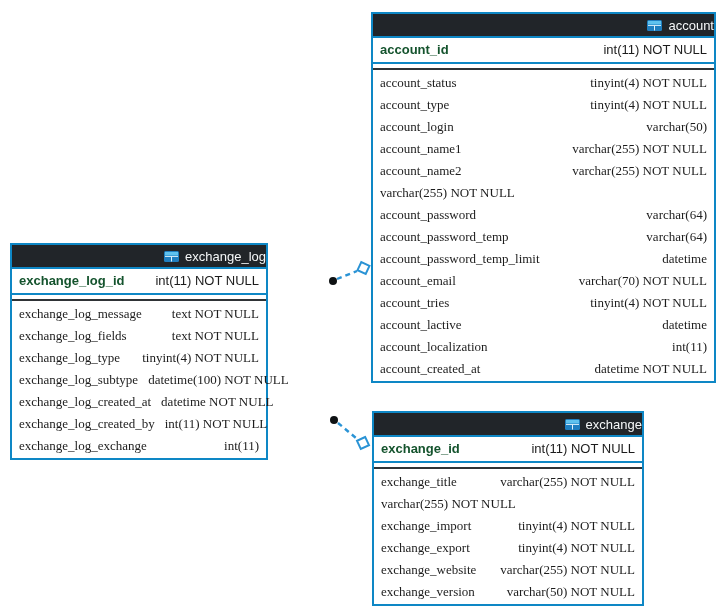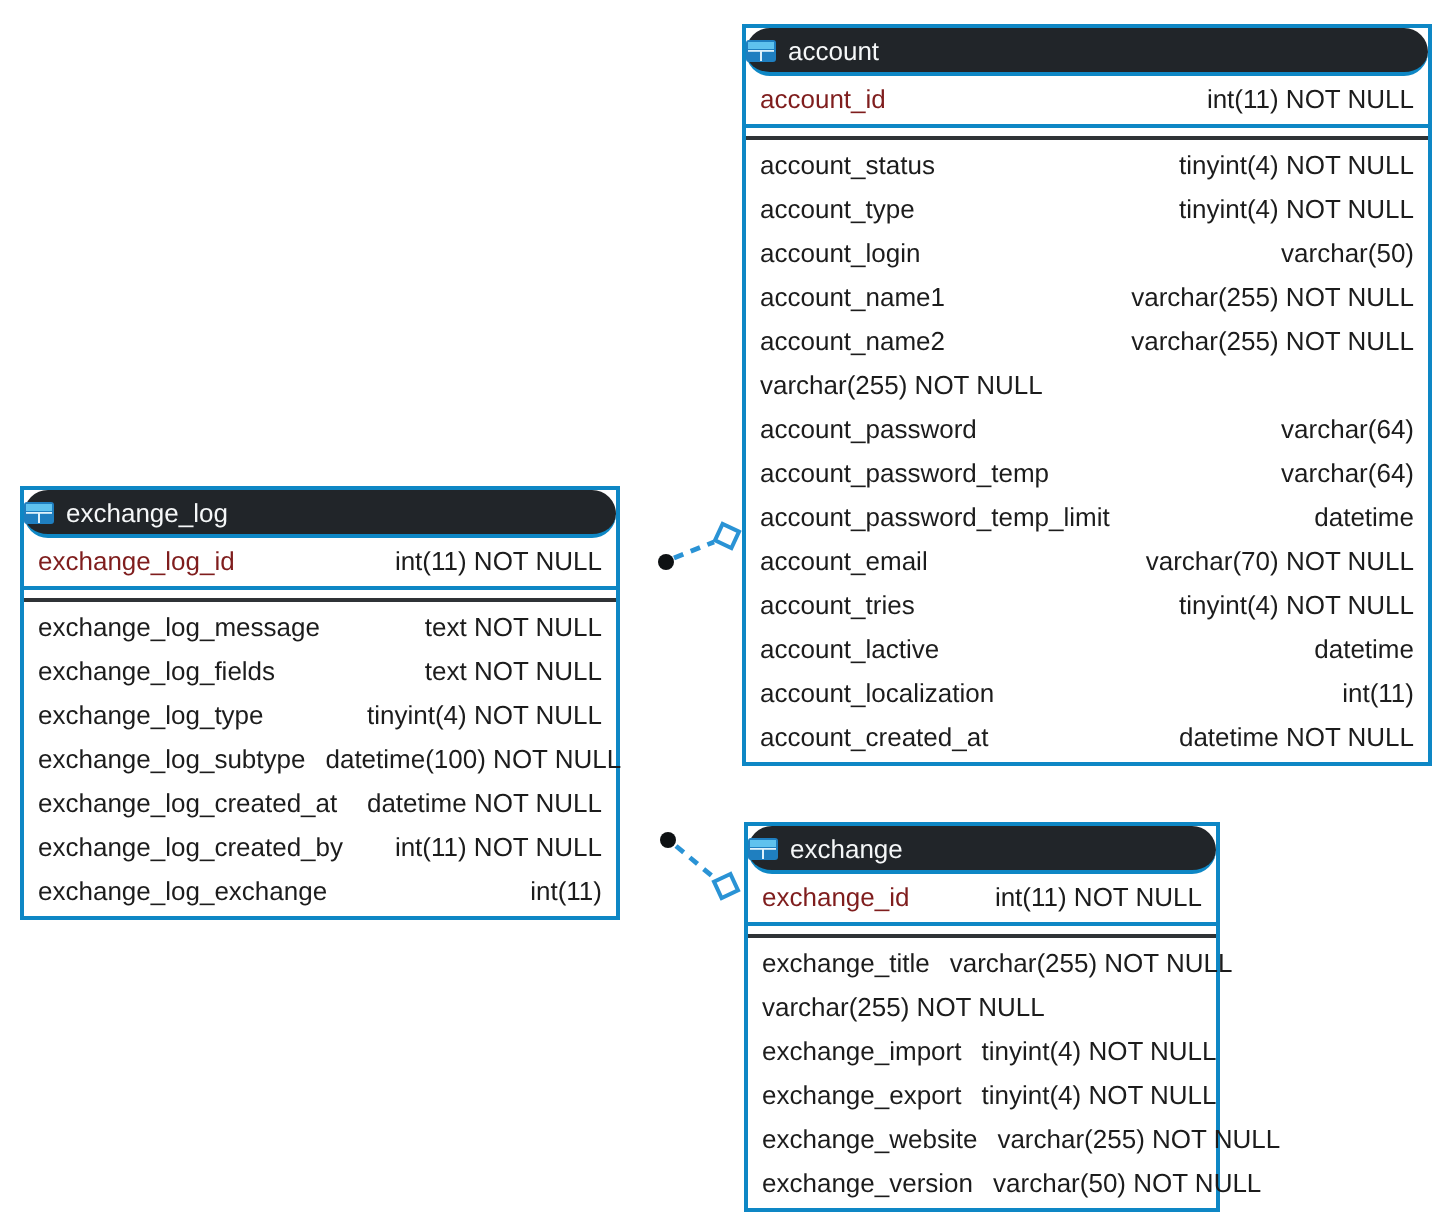--- a/index.html
+++ b/index.html
@@ -14,38 +14,37 @@
     width:726px;height:612px;position:relative;background:#ffffff;
     font-family:"Liberation Sans","DejaVu Sans",sans-serif;
     font-size:13px;color:var(--row-fg);overflow:hidden;
   }
   .db-table{
     position:absolute;box-sizing:border-box;
     border:2px solid var(--accent);background:#ffffff;
   }
   .hdr{
     background:var(--hdr-bg);color:var(--hdr-fg);
-    height:22px;display:flex;align-items:center;justify-content:flex-start;gap:6px;
+    height:22px;display:flex;align-items:center;justify-content:flex-end;gap:6px;
     border-bottom:2px solid var(--accent);
     white-space:nowrap;
-    border-radius:12px;
   }
   .ticon{display:flex;align-items:center;}
   .row{
     display:flex;justify-content:space-between;gap:10px;
     padding:0 7px;height:22px;line-height:22px;white-space:nowrap;
   }
   .pkrow{
     border-bottom:2px solid var(--accent);
     padding-top:1px;padding-bottom:1px;
   }
-  .pkrow .fname{font-weight:normal;color:#7f1d1d;}
+  .pkrow .fname{font-weight:bold;color:#14532d;}
   .cols{
     border-top:2px solid var(--sep);
-    margin-top:4px;padding:2px 0 1px 0;
+    margin-top:4px;padding:2px 0 1px 0;font-family:Liberation Serif, serif;
   }
   .fname{text-align:left;}
   .ftype{}
   .rels{position:absolute;left:0;top:0;pointer-events:none;}
   .dash{stroke:#2a93d5;stroke-width:2.4;stroke-dasharray:5 4;fill:none;}
   .dot{fill:#0e1113;}
   .diamond{fill:#ffffff;stroke:#2a93d5;stroke-width:2;}
 </style>
 </head>
 <body>
@@ -120,21 +119,21 @@
           <span class="fname">account_localization</span>
           <span class="ftype">int(11)</span>
         </div>
       <div class="row">
           <span class="fname">account_created_at</span>
           <span class="ftype">datetime NOT NULL</span>
         </div>
     </div>
   </div>
 
-  <div class="db-table" style="left:10px;top:243px;width:300px;">
+  <div class="db-table" style="left:10px;top:243px;width:258px;">
     <div class="hdr">
       <span class="ticon">
         <svg width="15" height="11" viewBox="0 0 15 11">
           <rect x="0" y="0" width="15" height="11" rx="1.5" fill="#1f7fc0"></rect>
           <rect x="1" y="1" width="13" height="3.5" fill="#5fc2ee"></rect>
           <rect x="7" y="5.5" width="1" height="5" fill="#dff2fb"></rect>
           <rect x="1" y="5" width="13" height="0.9" fill="#dff2fb"></rect>
         </svg>
       </span>
       <span>exchange_log</span>
@@ -168,21 +167,21 @@
           <span class="fname">exchange_log_created_by</span>
           <span class="ftype">int(11) NOT NULL</span>
         </div>
       <div class="row">
           <span class="fname">exchange_log_exchange</span>
           <span class="ftype">int(11)</span>
         </div>
     </div>
   </div>
 
-  <div class="db-table" style="left:372px;top:411px;width:238px;">
+  <div class="db-table" style="left:372px;top:411px;width:272px;">
     <div class="hdr">
       <span class="ticon">
         <svg width="15" height="11" viewBox="0 0 15 11">
           <rect x="0" y="0" width="15" height="11" rx="1.5" fill="#1f7fc0"></rect>
           <rect x="1" y="1" width="13" height="3.5" fill="#5fc2ee"></rect>
           <rect x="7" y="5.5" width="1" height="5" fill="#dff2fb"></rect>
           <rect x="1" y="5" width="13" height="0.9" fill="#dff2fb"></rect>
         </svg>
       </span>
       <span>exchange</span>

